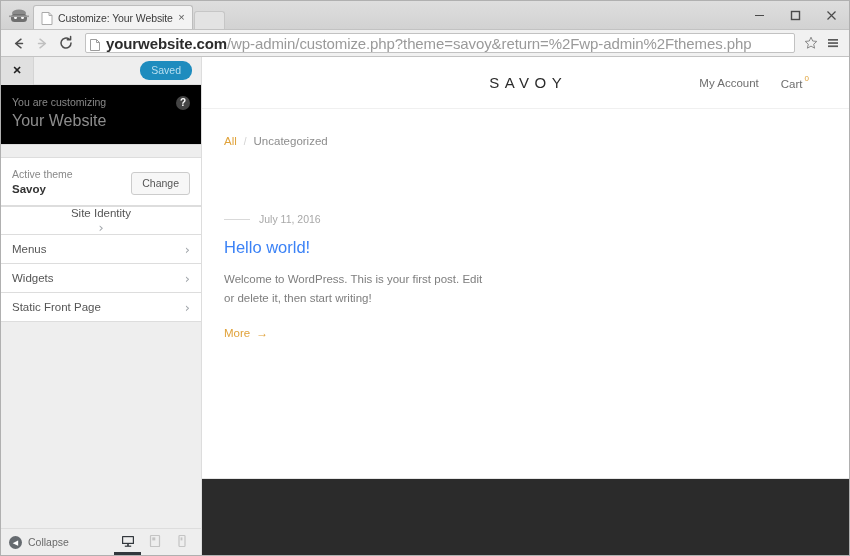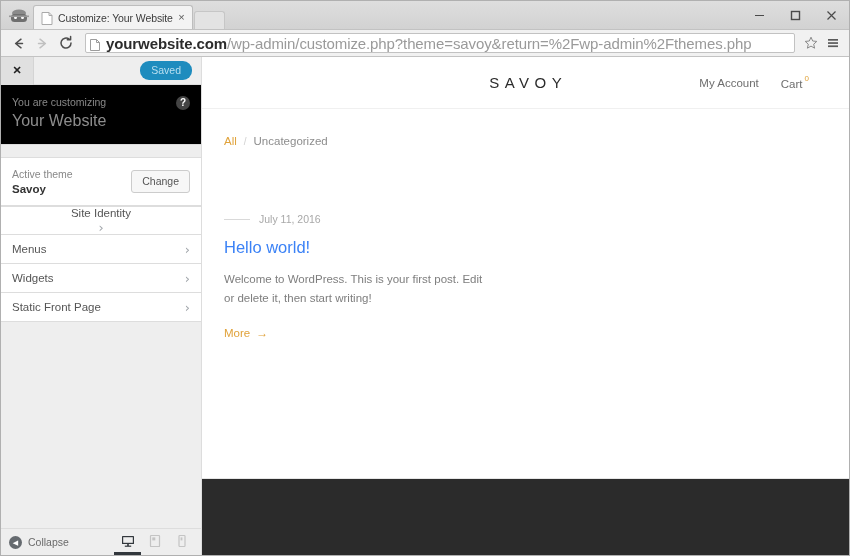--- a/index.html
+++ b/index.html
@@ -222,21 +222,21 @@
     line-height: 1;
   }
 
   .cz-gap { height: 12px; background: #eeeeee; flex: 0 0 12px; }
 
   .cz-theme {
     background: #fff;
     border-top: 1px solid #dddddd;
     border-bottom: 1px solid #dddddd;
     padding: 9px 11px 10px 11px;
-    display: flex; align-items: center;
+    display: flex; align-items: flex-end;
   }
   .cz-theme-info { flex: 1 1 auto; }
   .cz-theme-label { font-size: 10.5px; color: #888; line-height: 1.4; }
   .cz-theme-name { font-size: 11.5px; color: #333; font-weight: bold; margin-top: 1px; }
   .btn-change {
     background: #f7f7f7;
     border: 1px solid #cccccc;
     border-radius: 3px;
     font-size: 10.5px;
     color: #555;

